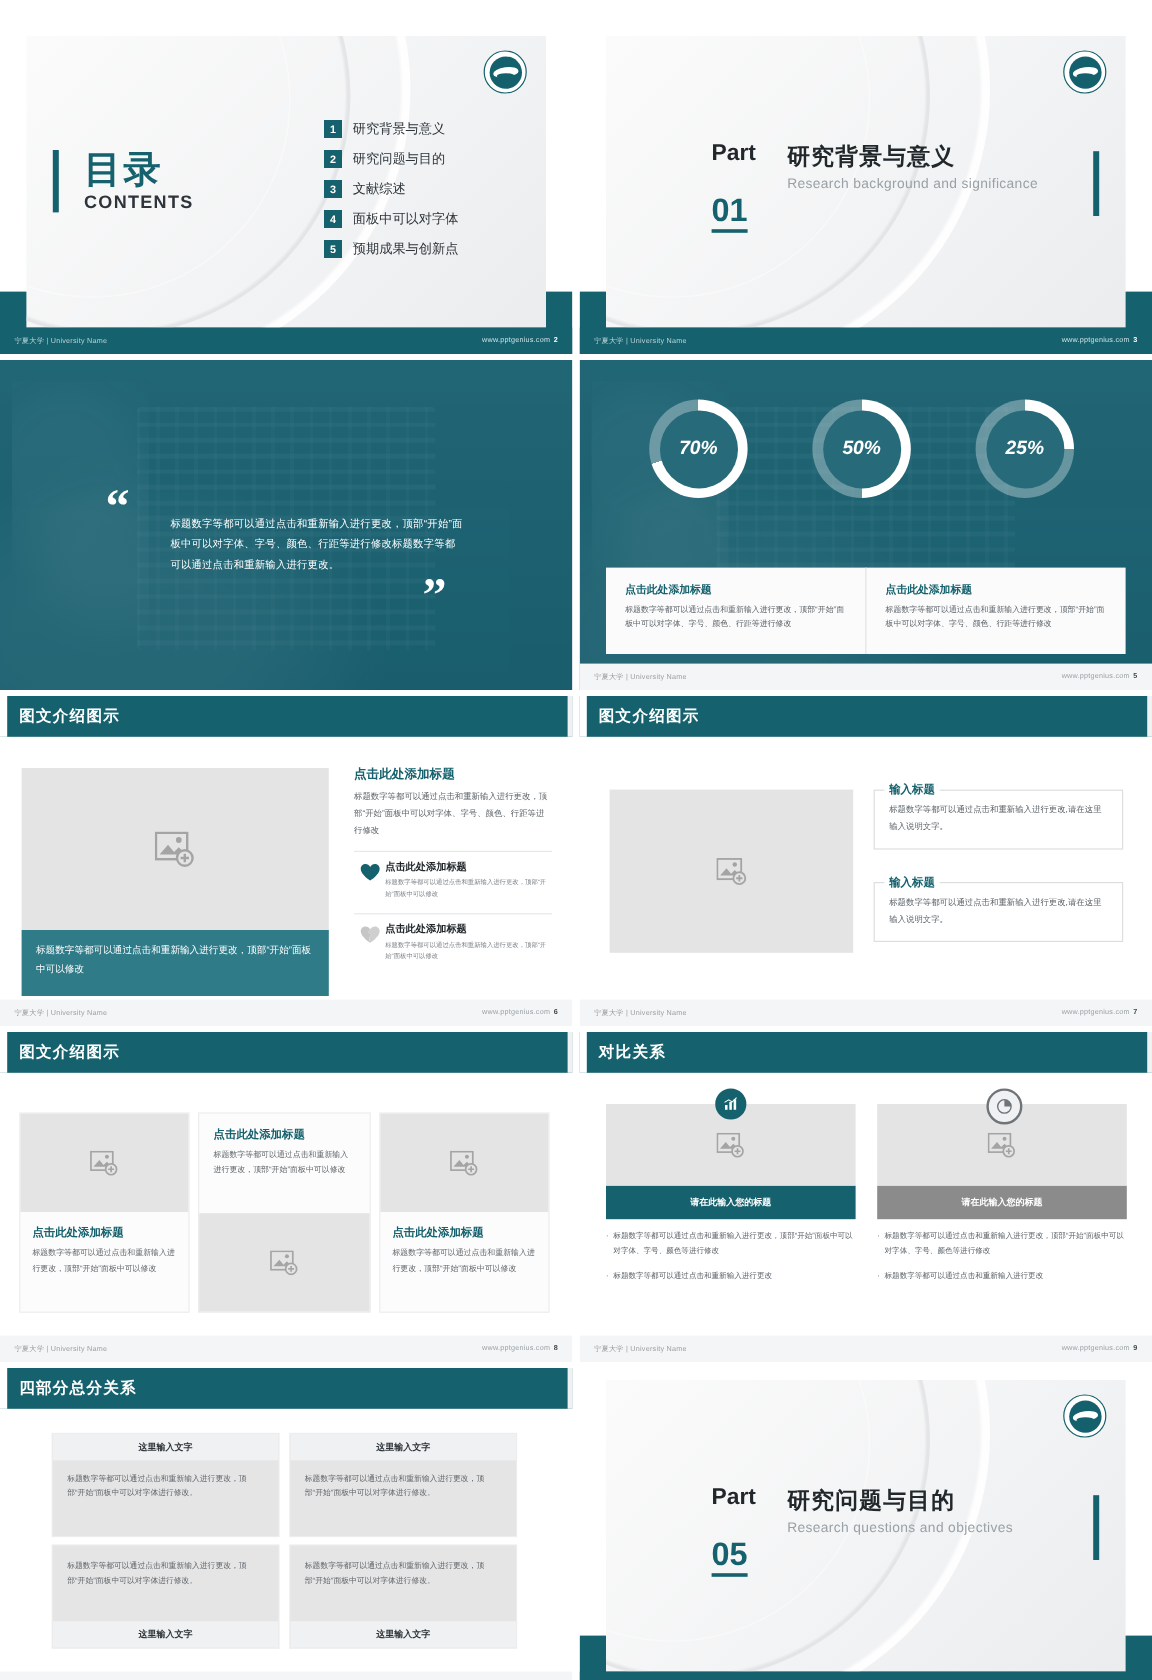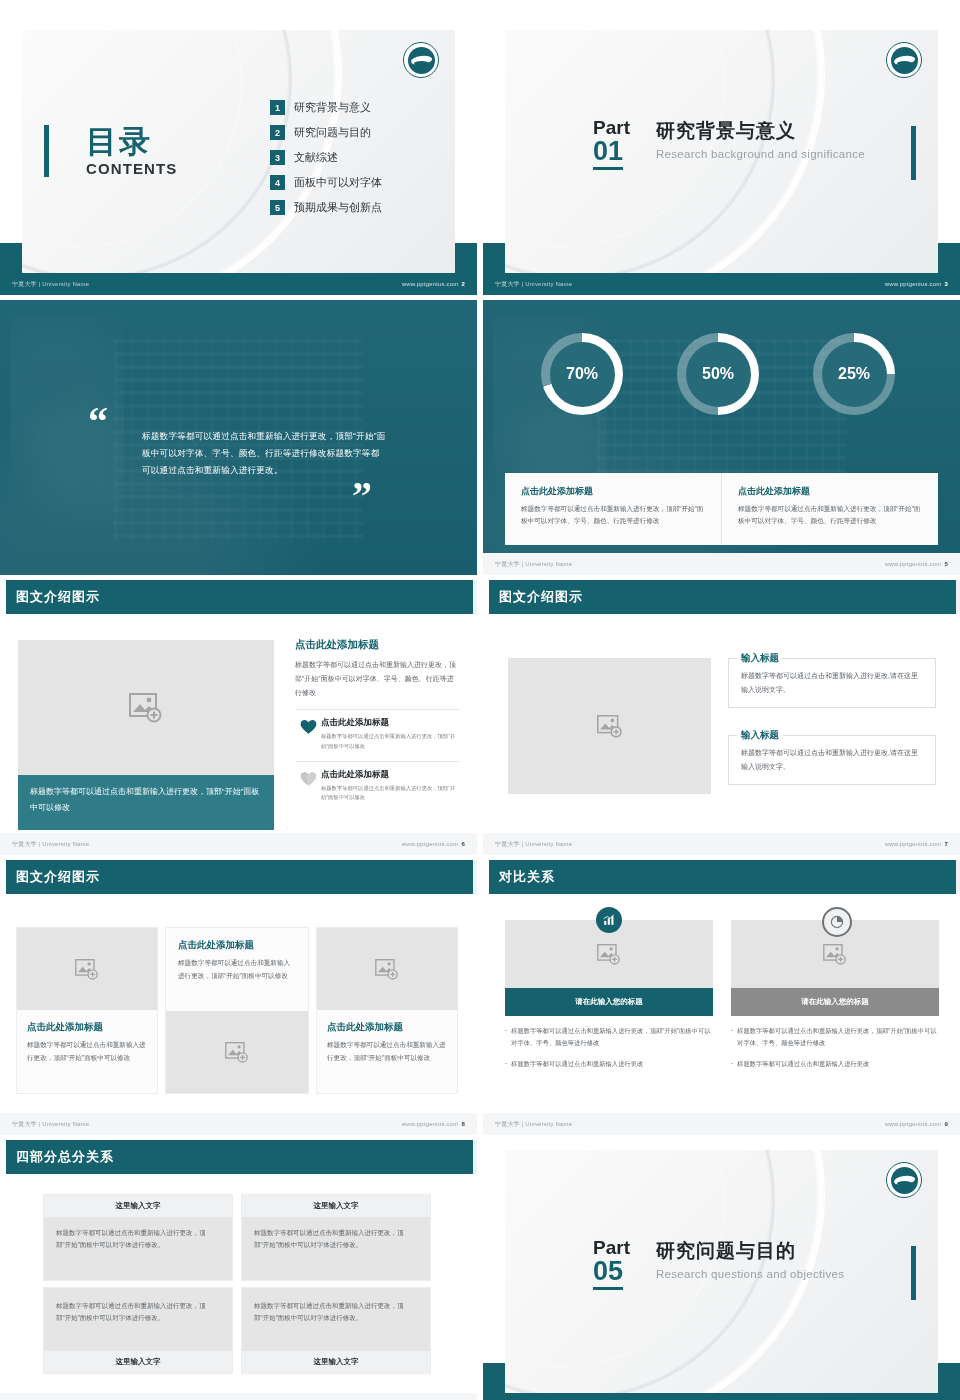--- a/index.html
+++ b/index.html
@@ -41,46 +41,46 @@
   .cover-band{position:absolute;left:0;right:0;bottom:0;height:52px;background:#15616d;}
 
   .logo{position:absolute;width:34px;height:34px;border-radius:50%;border:1.6px solid #14606c;
         background:#ffffff;display:flex;align-items:center;justify-content:center;}
   .logo .ring{width:27px;height:27px;border-radius:50%;background:#14606c;position:relative;overflow:hidden;}
   .logo .ring:before{content:"";position:absolute;left:3px;top:9px;width:21px;height:8px;border-radius:50% 50% 40% 40%;
         background:#ffffff;transform:rotate(-8deg);}
   .logo .ring:after{content:"";position:absolute;left:6px;top:14px;width:15px;height:5px;border-radius:50%;background:#14606c;}
 
   
-  .cn-title{position:absolute;left:64px;top:96px;}
+  .cn-title{position:absolute;left:48px;top:96px;}
   .cn-title .zh{font-size:31px;font-weight:700;color:#15616d;letter-spacing:2px;line-height:1;}
   .cn-title .en{font-size:15px;font-weight:700;color:#2e3439;letter-spacing:1.1px;margin-top:3px;}
   .cn-bar{position:absolute;left:22px;top:95px;width:5px;height:52px;background:#15616d;}
   .toc{position:absolute;left:248px;top:70px;}
   .toc-row{display:flex;align-items:center;margin-bottom:10px;}
   .toc-num{width:15px;height:15px;background:#15616d;color:#fff;font-size:9px;font-weight:700;
         display:flex;align-items:center;justify-content:center;margin-right:9px;}
   .toc-label{font-size:11px;color:#2d3338;font-weight:500;}
 
   
   .part-wrap{position:absolute;left:88px;top:88px;display:flex;align-items:flex-start;}
   .part-no{text-align:left;margin-right:26px;}
   .part-no .p{font-size:19px;font-weight:700;color:#21272b;line-height:1;}
-  .part-no .n{font-size:27px;font-weight:700;color:#15616d;line-height:1.05;border-bottom:3px solid #15616d;display:inline-block;padding-bottom:2px;}
+  .part-no .n{font-size:27px;font-weight:700;color:#15616d;line-height:1.05;border-bottom:3px solid #15616d;display:inline-block;padding-bottom:2px;margin-top:24px;}
   .part-txt .zh{font-size:19px;font-weight:700;color:#21272b;letter-spacing:1px;}
   .part-txt .en{font-size:11.5px;color:#9aa1a6;margin-top:4px;letter-spacing:.3px;}
   .part-rt{position:absolute;right:22px;top:96px;width:5px;height:54px;background:#15616d;}
 
   
   .qmark{color:#ffffff;font-family:"Liberation Serif",serif;font-weight:700;line-height:.7;}
   .qtext{position:absolute;left:142px;top:128px;width:244px;font-size:8.6px;color:#ffffff;line-height:2.0;letter-spacing:.2px;}
 
   
   .donut{position:absolute;width:82px;height:82px;border-radius:50%;display:flex;align-items:center;justify-content:center;}
-  .donut .lbl{font-size:16px;font-weight:700;color:#ffffff;z-index:2;}
+  .donut .lbl{font-size:16px;font-weight:700;color:#ffffff;z-index:2;font-style:italic;}
   .dcard{position:absolute;left:22px;right:22px;bottom:30px;height:72px;background:#fbfbfb;display:flex;}
   .dcard .col{flex:1;padding:12px 16px 0 16px;box-sizing:border-box;}
   .dcard .col + .col{border-left:1px solid #e2e4e6;}
   .dcard h4{margin:0 0 5px 0;font-size:9px;color:#15616d;font-weight:700;}
   .dcard p{margin:0;font-size:6.6px;color:#5c6369;line-height:1.85;}
 
   
   .hdr{position:absolute;left:0;top:0;right:0;height:34px;background:#15616d;display:flex;align-items:center;}
   .hdr .notch{width:6px;height:34px;background:#ffffff;}
   .hdr .t{font-size:13px;font-weight:700;color:#ffffff;margin-left:10px;letter-spacing:1px;}

